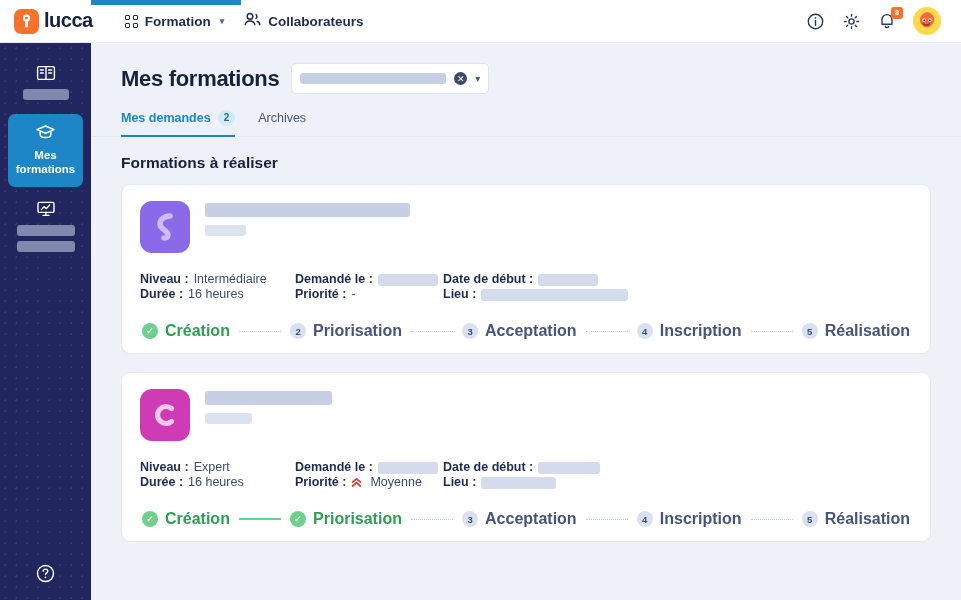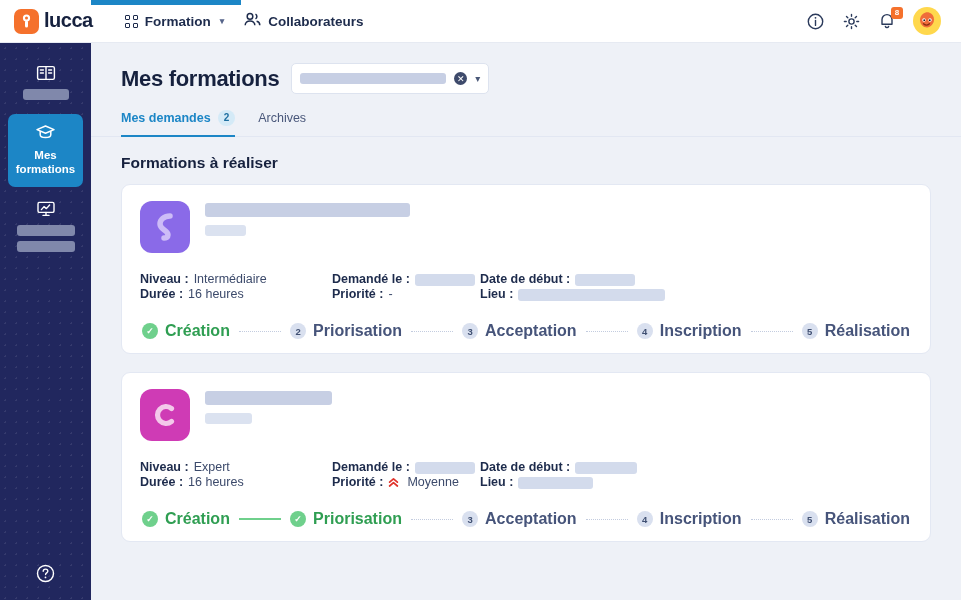--- a/index.html
+++ b/index.html
@@ -113,21 +113,21 @@
   .tile.purple { background: #8a6ae8; }
   .tile.pink { background: #cf3bb5; }
 
   .card-body { flex: 1; padding-top: 2px; }
   .title-bar { height: 14px; background: #c7cfe4; border-radius: 3px; }
   .sub-bar { height: 11px; background: #dbe2f0; border-radius: 3px; margin-top: 8px; }
 
   .meta-grid { display: flex; margin-top: 19px; }
   .meta-col { display: flex; flex-direction: column; }
   .meta-col.c1 { width: 155px; }
-  .meta-col.c2 { width: 148px; margin-left: 37px; }
+  .meta-col.c2 { width: 148px; }
   .meta-col.c3 { flex: 1; }
   .meta-row { display: flex; align-items: center; gap: 5px; font-size: 12.5px; line-height: 15px; }
   .meta-label { font-weight: 700; color: #1d2b4c; white-space: nowrap; }
   .meta-value { color: #3c4a6b; }
   .val-bar { height: 12px; background: #d3dbec; border-radius: 3px; display: inline-block; }
   .prio-icon { color: #e0342c; font-size: 11px; line-height: 1; display: inline-flex; flex-direction: column; margin-right: 3px; }
 
   
   .stepper { display: flex; align-items: center; margin-top: 20px; padding: 0 2px; }
   .step { display: flex; align-items: center; gap: 7px; flex: 0 0 auto; }

